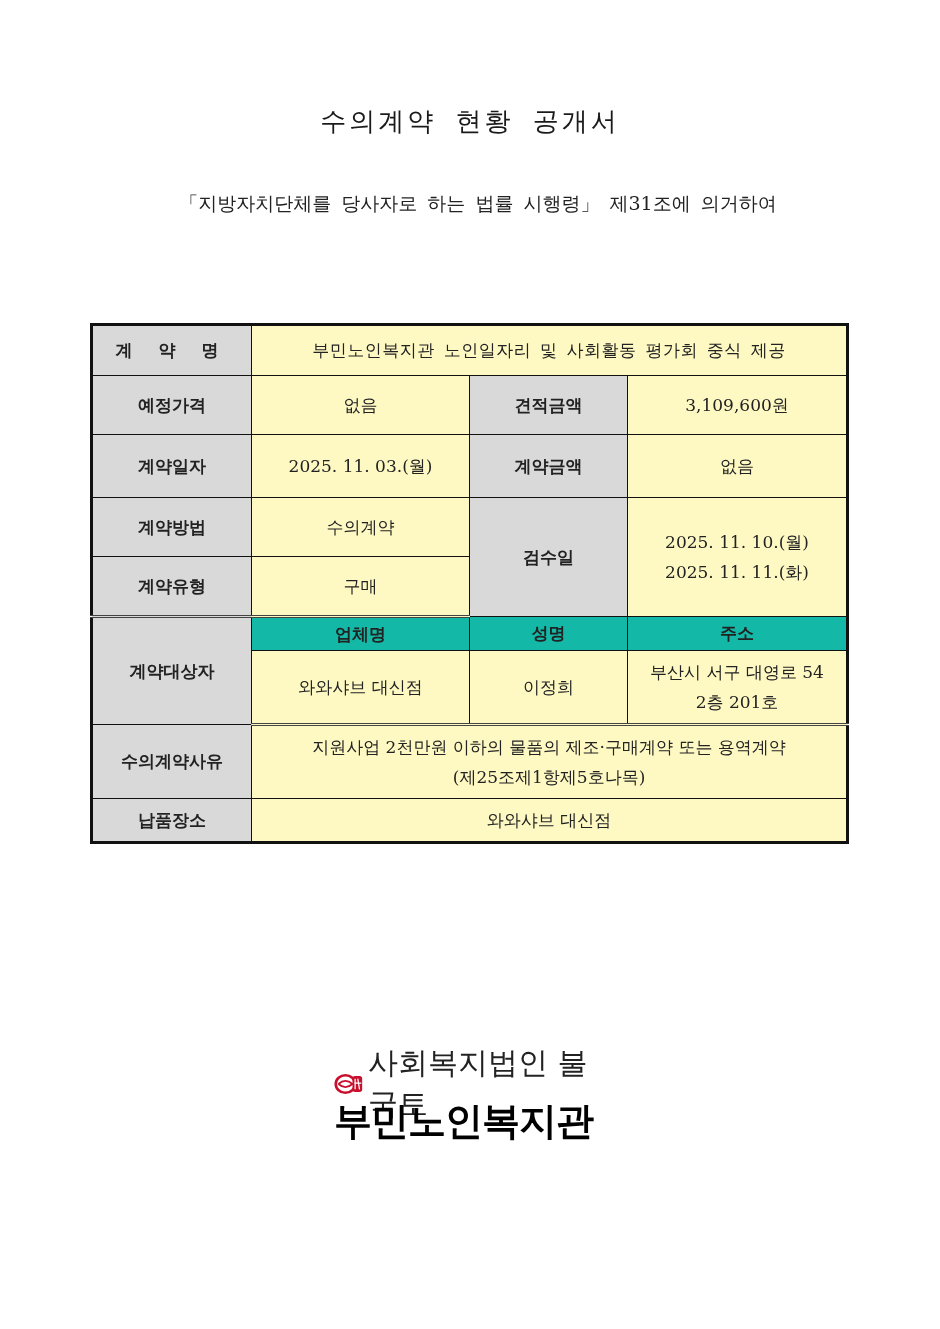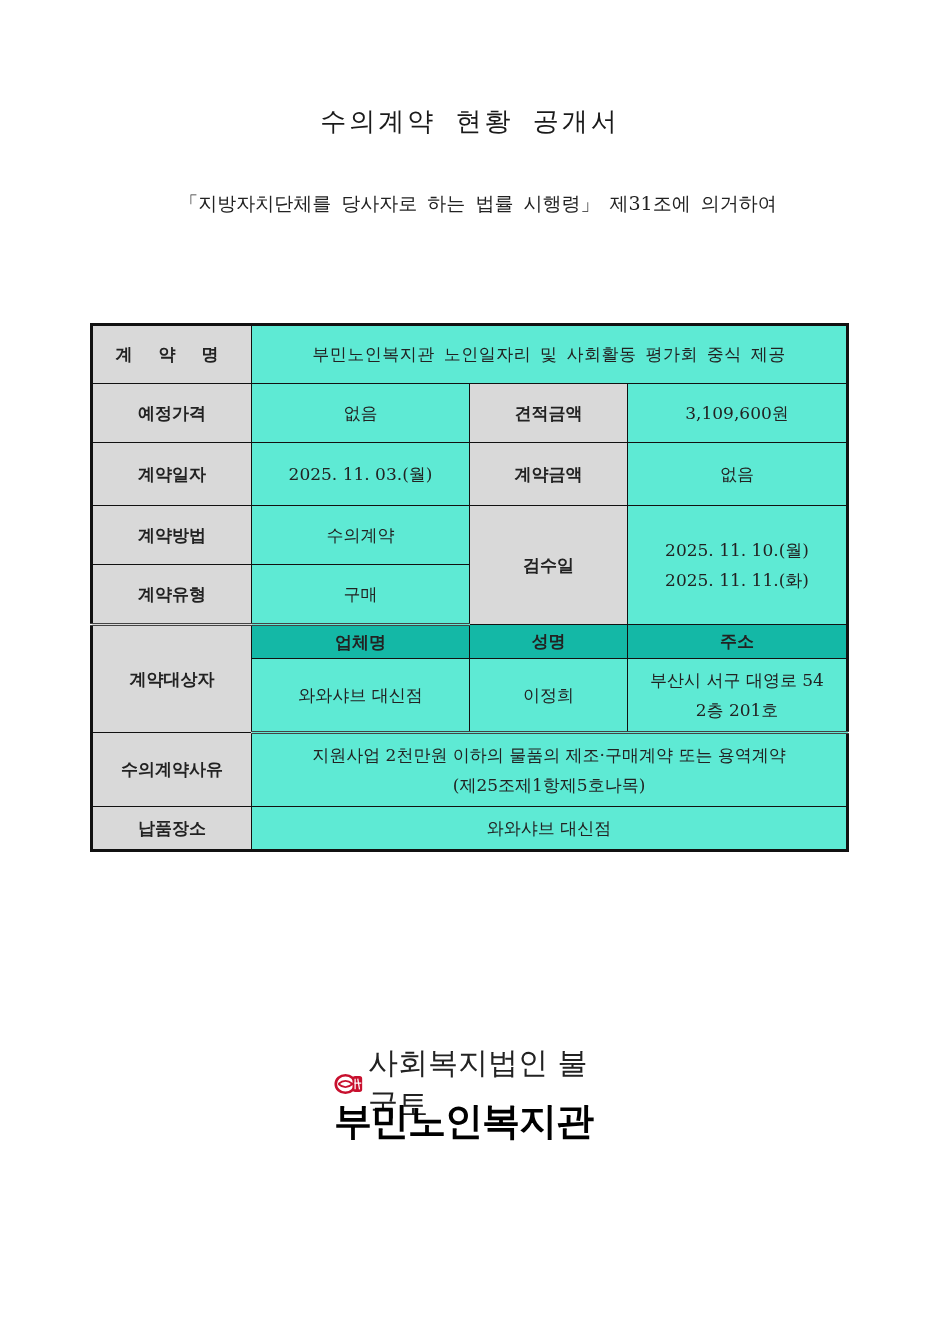--- a/index.html
+++ b/index.html
@@ -65,21 +65,21 @@
       font-size: 16px;
       color: #1a1a1a;
     }
     td.hd-spaced { letter-spacing: 10px; }
     td.sub-hd {
       background: #14b8a6;
       font-family: "DejaVu Sans", "Liberation Sans", sans-serif;
       font-weight: bold;
       font-size: 16px;
     }
-    td.val { background: #5eead4; }
+    td.val { background: #fef9c3; }
     .line { display: block; line-height: 30px; }
 
     .logo {
       position: absolute;
       top: 1068px;
       left: 334px;
       width: 280px;
       font-family: "DejaVu Sans", "Liberation Sans", sans-serif;
       color: #1a1a1a;
     }
@@ -118,21 +118,21 @@
 
 <table class="contract">
   <colgroup>
     <col style="width:160px">
     <col style="width:218px">
     <col style="width:158px">
     <col style="width:220px">
   </colgroup>
 
   <tbody>
-      <tr style="height:59px">
+      <tr style="height:51px">
     <td class="hd hd-spaced">계 약 명</td>
     <td class="val" colspan="3" style="letter-spacing:0.5px; word-spacing:3px;">부민노인복지관 노인일자리 및 사회활동 평가회 중식 제공</td>
   </tr>
 
   <tr style="height:59px">
     <td class="hd">예정가격</td>
     <td class="val">없음</td>
     <td class="hd">견적금액</td>
     <td class="val">3,109,600원</td>
   </tr>

